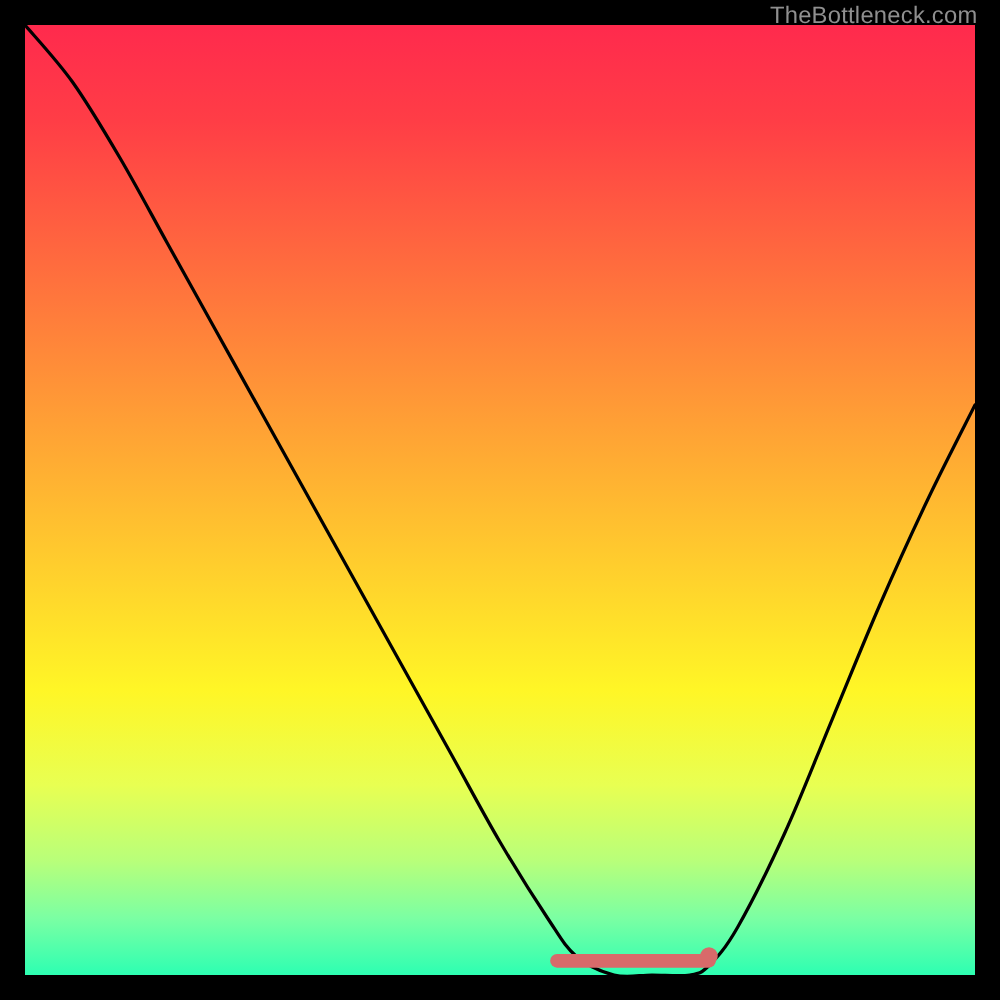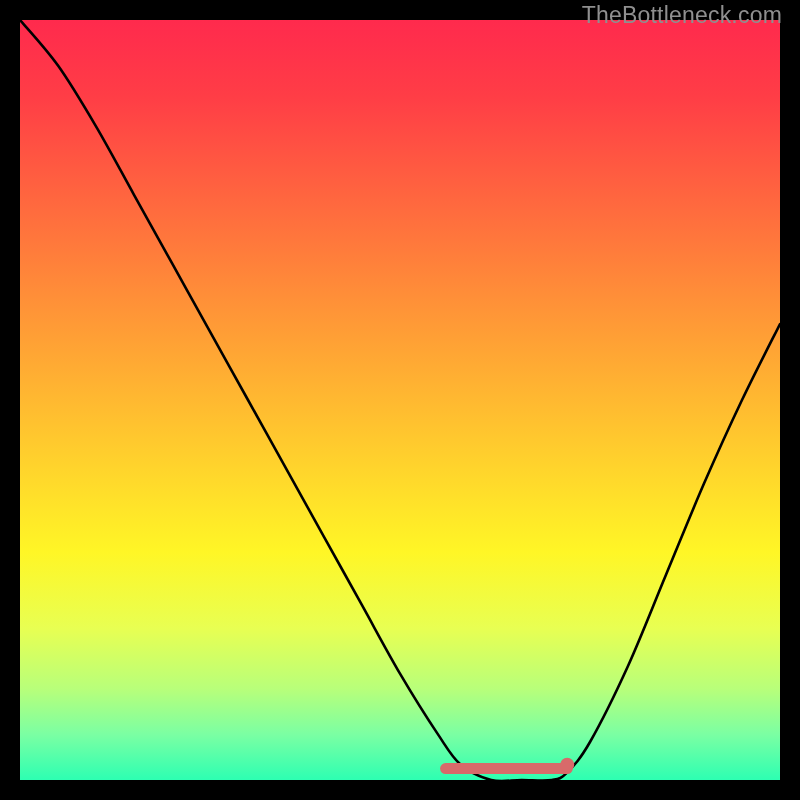--- a/index.html
+++ b/index.html
@@ -37,21 +37,21 @@
     position: absolute;
     inset: 0;
     width: 760px;
     height: 760px;
   }
   .attrib {
     position: absolute;
     top: 2px;
     right: 18px;
     font-family: Arial, Helvetica, sans-serif;
-    font-size: 23px;
+    font-size: 19px;
     color: #8f8f8f;
     letter-spacing: 0.2px;
   }
 </style>
 </head>
 <body>
 
 <div class="frame">
   <div class="plot">
     <div class="gradient"></div>

